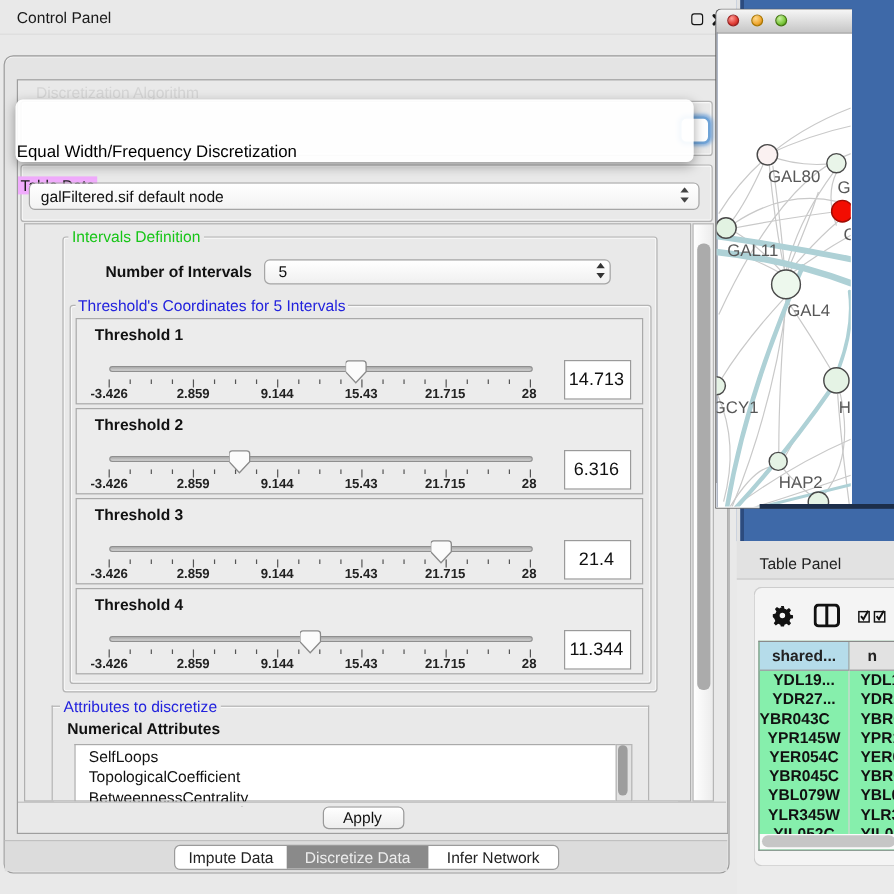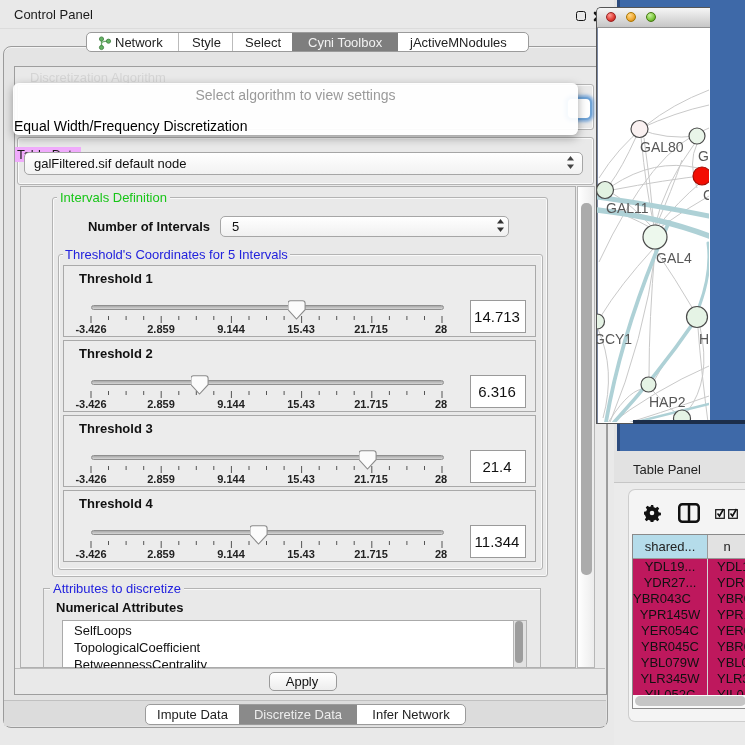--- a/index.html
+++ b/index.html
@@ -16,38 +16,20 @@
   <div class="abs" style="left:14px;top:7px;font-size:13px;color:#1a1a1a;">Control Panel</div>
   <div class="abs" style="left:0;top:28px;width:610px;height:1px;background:#dcdcdc;"></div>
 
   <div class="abs" style="left:576px;top:11px;width:10px;height:10px;border:1.7px solid #151515;border-radius:2.5px;box-sizing:border-box;"></div>
   <svg class="abs" style="left:593px;top:11px;" width="11" height="11" viewBox="0 0 11 11">
       <path d="M2 2 L9 9 M9 2 L2 9" stroke="#151515" stroke-width="2.6" stroke-linecap="round"></path>
     </svg>
 
   <div class="abs" style="left:3px;top:46px;width:603px;height:680px;background:#e4e4e4;border:1px solid #9b9b9b;border-radius:8px;box-shadow:inset 0 1px 0 rgba(255,255,255,0.6);"></div>
 
-  <div id="toptabs" class="abs" style="left:86px;top:32px;width:441px;height:18px;background:#ffffff;border:1px solid #9b9b9b;border-radius:5px;overflow:hidden;font-size:13px;color:#222;">
-    <div class="abs" style="left:0;top:0;width:91px;height:18px;border-right:1px solid #bbb;"></div>
-    <div class="abs" style="left:91px;top:0;width:54px;height:18px;border-right:1px solid #bbb;"></div>
-    <div class="abs" style="left:145px;top:0;width:60px;height:18px;"></div>
-    <div class="abs" style="left:205px;top:0;width:106px;height:18px;background:#7e7e7e;"></div>
-    <div class="abs" style="left:311px;top:0;width:130px;height:18px;"></div>
-    <svg class="abs" style="left:11px;top:2px;" width="14" height="16" viewBox="0 0 14 16">
-      <path d="M3.5 5 L3.5 12 M3.5 8.5 Q3.5 6.5 9.5 6.2" stroke="#6aa86a" stroke-width="1.3" fill="none"></path>
-      <circle cx="3.5" cy="4" r="2.1" fill="#64b364" stroke="#3c7a3c" stroke-width="0.8"></circle>
-      <circle cx="3.5" cy="12.5" r="2.1" fill="#64b364" stroke="#3c7a3c" stroke-width="0.8"></circle>
-      <circle cx="10.5" cy="6.2" r="2.1" fill="#64b364" stroke="#3c7a3c" stroke-width="0.8"></circle>
-    </svg>
-    <div class="abs" style="left:28px;top:2px;">Network</div>
-    <div class="abs" style="left:105px;top:2px;">Style</div>
-    <div class="abs" style="left:158px;top:2px;">Select</div>
-    <div class="abs" style="left:221px;top:2px;color:#f2f2f2;">Cyni Toolbox</div>
-    <div class="abs" style="left:323px;top:2px;">jActiveMNodules</div>
-  </div>
 
   <div class="abs" style="left:14px;top:66px;width:591px;height:627px;background:#e9e9e9;border:1px solid #9e9e9e;"></div>
 
   <div class="abs etched" style="left:17px;top:84px;width:575px;height:44px;border-radius:3px;"></div>
   <div class="abs" style="left:27px;top:70px;font-size:13px;color:rgba(120,120,120,0.18);background:transparent;padding:0 3px;">Discretization Algorithm</div>
 
   <div class="abs" style="left:566px;top:97px;width:22px;height:19px;background:#fff;border:2.5px solid #6fa3d6;border-radius:6px;box-shadow:0 0 3px 1.5px rgba(100,155,215,0.75);"></div>
 
   <div class="abs etched" style="left:17px;top:137px;width:575px;height:46px;border-radius:3px;"></div>
   <div class="abs" style="left:15px;top:147px;font-size:13px;color:#1a1a1a;background:#f0abfc;padding:0 2px;">Table Data</div>
@@ -246,21 +228,20 @@
   <div id="bottabs" class="abs" style="left:145px;top:704px;width:319px;height:19px;background:#ffffff;border:1px solid #9b9b9b;border-radius:5px;overflow:hidden;font-size:13px;color:#222;">
     <div class="abs" style="left:0;top:0;width:93px;height:19px;border-right:1px solid #bbb;"></div>
     <div class="abs" style="left:93px;top:0;width:118px;height:19px;background:#8a8a8a;"></div>
     <div class="abs" style="left:211px;top:0;width:108px;height:19px;"></div>
     <div class="abs" style="left:0;top:2px;width:93px;text-align:center;">Impute Data</div>
     <div class="abs" style="left:93px;top:2px;width:118px;text-align:center;color:#ededed;">Discretize Data</div>
     <div class="abs" style="left:211px;top:2px;width:108px;text-align:center;">Infer Network</div>
   </div>
 
   <div class="abs" style="left:13px;top:83px;width:565px;height:52px;background:rgba(255,255,255,0.94);border-radius:6px;box-shadow:0 3px 10px rgba(0,0,0,0.35);"></div>
-  <div class="abs" style="left:13px;top:87px;width:565px;text-align:center;font-size:14px;color:#9a9a9a;">Select algorithm to view settings</div>
   <div class="abs" style="left:14px;top:118px;font-size:14px;color:#000;">Equal Width/Frequency Discretization</div>
 
   <div class="abs" style="left:610px;top:343px;width:3px;height:5px;background:#9a9a9a;border-radius:1px;"></div>
 
   <div class="abs" style="left:614px;top:0;width:131px;height:451px;background:#3e69a8;"></div>
   <div class="abs" style="left:614px;top:0;width:3px;height:451px;background:#e3e3e3;"></div>
   <div class="abs" style="left:617px;top:0;width:3px;height:451px;background:#2c4b7e;"></div>
 
   <div class="abs" style="left:596px;top:7px;width:113px;height:415px;border:1px solid #555;border-right:none;border-radius:5px 0 0 0;overflow:hidden;background:#fff;box-shadow:inset 1px 0 0 #7a86a0;">
     <div style="position:absolute;left:0;top:0;width:113px;height:19px;background:linear-gradient(#f6f6f6,#c6c6c6);border-bottom:1px solid #949494;"></div>
@@ -336,21 +317,21 @@
     <rect x="1.25" y="1.25" width="19.5" height="17.5" rx="3" fill="none" stroke="#111" stroke-width="2.5"></rect>
     <line x1="11" y1="1" x2="11" y2="19" stroke="#111" stroke-width="2.5"></line>
   </svg>
   <svg class="abs" style="left:715px;top:506px;" width="24" height="14" viewBox="0 0 24 14">
     <rect x="0.7" y="3.7" width="8.6" height="8.6" fill="none" stroke="#111" stroke-width="1.2"></rect>
     <path d="M2.5 7.5 L4.5 10 L8.5 3" stroke="#111" stroke-width="1.6" fill="none"></path>
     <rect x="13.7" y="3.7" width="8.6" height="8.6" fill="none" stroke="#111" stroke-width="1.2"></rect>
     <path d="M15.5 7.5 L17.5 10 L21.5 3" stroke="#111" stroke-width="1.6" fill="none"></path>
   </svg>
 
-  <div class="abs" style="left:632px;top:534px;width:113px;height:173px;background:#be185d;border:1px solid #8a8a8a;border-right:none;overflow:hidden;">
+  <div class="abs" style="left:632px;top:534px;width:113px;height:173px;background:#86efac;border:1px solid #8a8a8a;border-right:none;overflow:hidden;font-weight:bold;">
     <div class="abs" style="left:0;top:0;width:74px;height:23px;background:#b5dcea;border-right:1px solid #9a9a9a;border-bottom:1px solid #9a9a9a;font-size:13px;color:#222;text-align:center;line-height:23px;">shared...</div>
     <div class="abs" style="left:75px;top:0;width:38px;height:23px;background:#e2e2e2;border-bottom:1px solid #9a9a9a;font-size:13px;color:#222;text-align:center;line-height:23px;">n</div>
     <div class="abs" style="left:74px;top:24px;width:1px;height:136px;background:#d4d4d4;"></div>
     <div class="abs" style="left:0;top:24px;width:74px;text-align:center;font-size:13px;color:#111;">YDL19...</div>
     <div class="abs" style="left:84px;top:24px;font-size:13px;color:#111;">YDL1</div>
     <div class="abs" style="left:0;top:40px;width:74px;text-align:center;font-size:13px;color:#111;">YDR27...</div>
     <div class="abs" style="left:84px;top:40px;font-size:13px;color:#111;">YDR2</div>
     <div class="abs" style="left:0;top:56px;width:74px;font-size:13px;color:#111;">YBR043C</div>
     <div class="abs" style="left:84px;top:56px;font-size:13px;color:#111;">YBR0</div>
     <div class="abs" style="left:0;top:72px;width:74px;text-align:center;font-size:13px;color:#111;">YPR145W</div>

